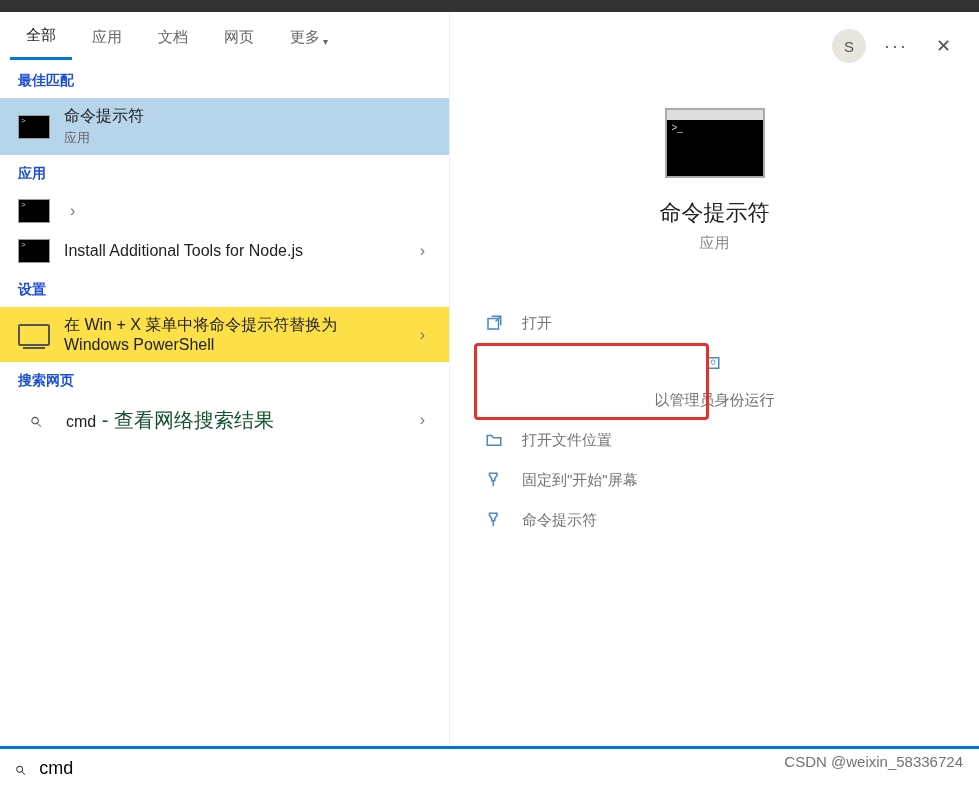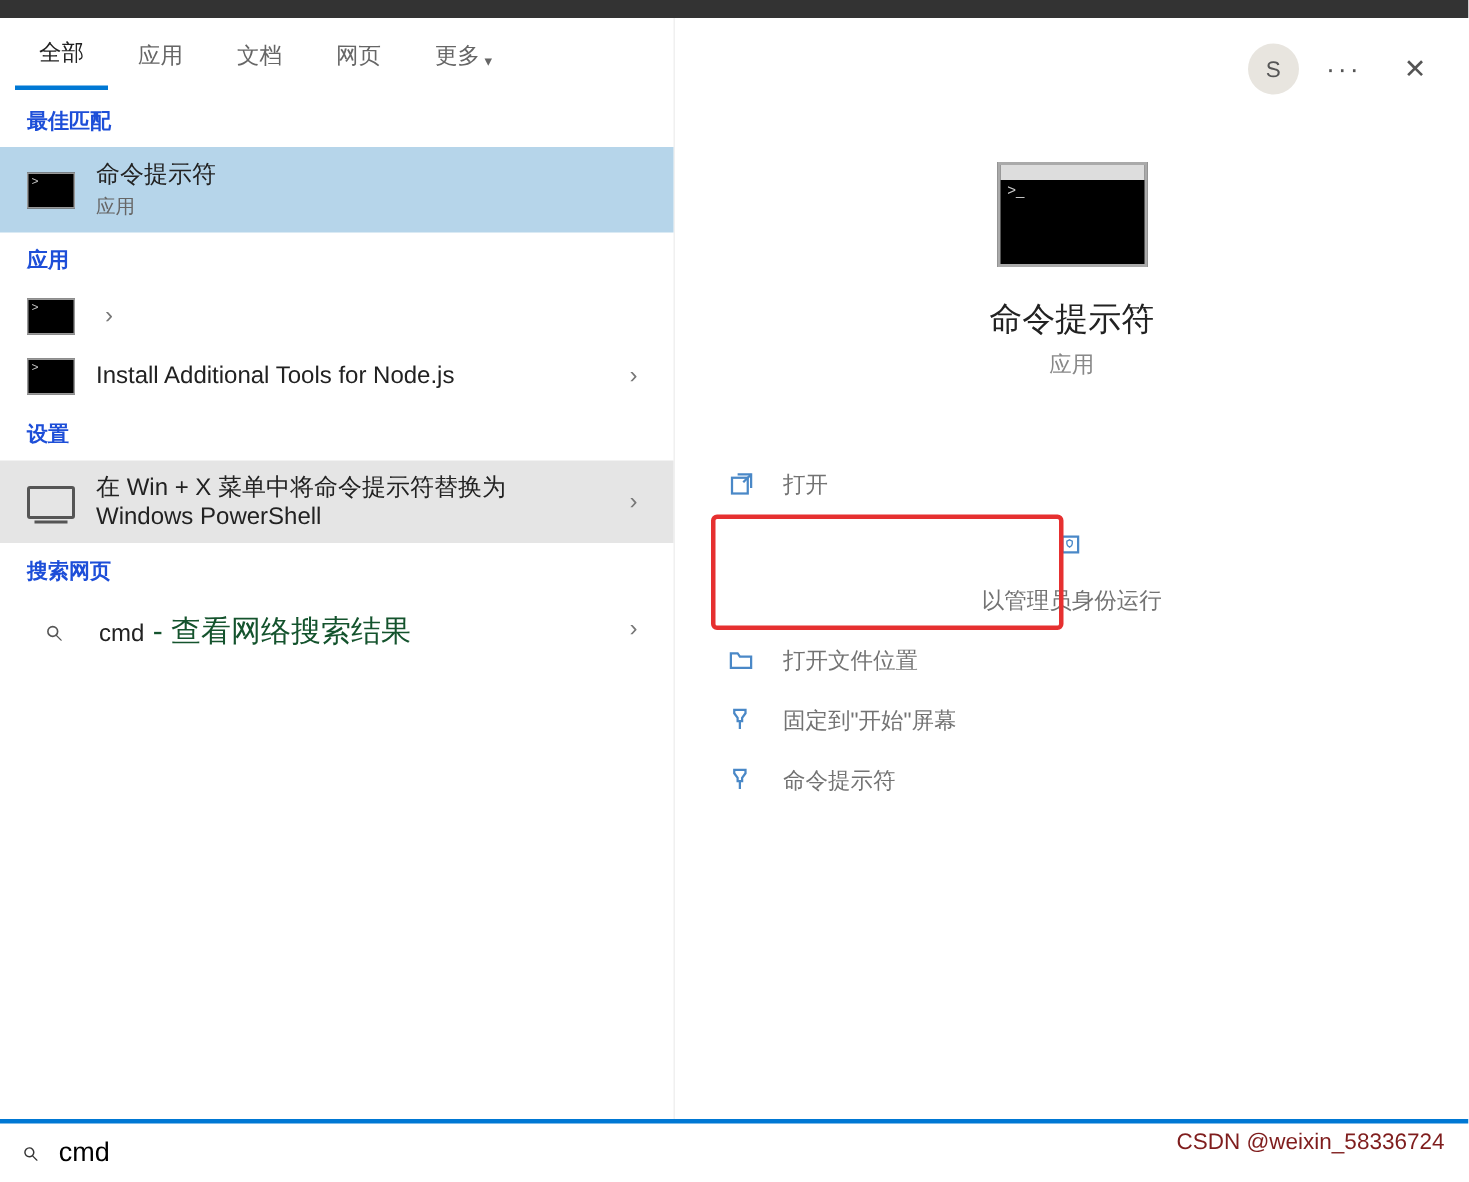--- a/index.html
+++ b/index.html
@@ -15,21 +15,21 @@
 .tabs { display: flex; align-items: center; padding: 11px 10px; height: 50px; gap: 4px; }
 .tab { padding: 12px 16px; font-size: 15px; color: #666; cursor: pointer; }
 .tab.active { color: #222; font-weight: 500; border-bottom: 3px solid #0078d4; }
 .tab-more { display: flex; align-items: flex-end; gap: 3px; }
 .caret-down { font-size: 10px; }
 
 .section-header { font-size: 14px; font-weight: 600; padding: 10px 18px 8px; color: #1d4ed8; }
 
 .result-item { display: flex; align-items: center; padding: 8px 18px; gap: 14px; cursor: pointer; }
 .result-item.selected { background: #b6d5ea; }
-.result-item.settings-hover { background: #e5e5e5; }
+.result-item.settings-hover { background: #fde047; }
 .result-icon { width: 34px; height: 28px; display: flex; align-items: center; justify-content: center; flex-shrink: 0; }
 .result-icon.black-console { background: #000; border: 1px solid #999; width: 32px; height: 24px; position: relative; }
 .result-icon.black-console::after { content: ">"; color: #ccc; font-size: 8px; position: absolute; top: 0; left: 2px; }
 .result-icon.settings-ico { width: 32px; height: 22px; border: 2px solid #555; border-radius: 2px; position: relative; }
 .result-icon.settings-ico::after { content: ""; position: absolute; left: 3px; right: 3px; bottom: -5px; height: 2px; background: #555; }
 .result-icon.search-ico::before { content: "⌕"; font-size: 22px; color: #555; transform: scaleX(-1); display: inline-block; }
 .result-text { flex: 1; }
 .result-title { font-size: 16px; color: #222; }
 .result-sub { font-size: 13px; color: #666; margin-top: 2px; }
 .result-inline-sub { font-size: 20px; color: #14532d; }
@@ -52,21 +52,21 @@
 .detail-icon::after { content: ">_"; color: #ccc; font-size: 10px; position: absolute; top: 12px; left: 5px; }
 .detail-title { font-size: 22px; margin-top: 20px; color: #222; }
 .detail-sub { font-size: 15px; color: #888; margin-top: 6px; }
 
 .actions { margin-top: 50px; padding: 0 30px; }
 .action-item { display: flex; align-items: center; gap: 18px; padding: 10px 4px; font-size: 15px; color: #737373; cursor: pointer; }
 .action-icon { width: 20px; height: 20px; color: #4a88c7; display: flex; align-items: center; justify-content: center; }
 .action-item.highlighted { position: relative; flex-direction: column; }
 .highlight-box { border: 3px solid #e63030; border-radius: 4px; position: absolute; left: -6px; right: 240px; top: 0; bottom: 0; pointer-events: none; }
 
-.watermark { position: absolute; bottom: 18px; right: 16px; font-size: 15px; color: #7f1d1d; }
+.watermark { position: absolute; bottom: 18px; right: 16px; font-size: 15px; color: #737373; }
 
 svg { width: 18px; height: 18px; }
 </style>
 </head>
 <body>
 
 <div class="topbar"></div>
 
 <div class="container">
 

